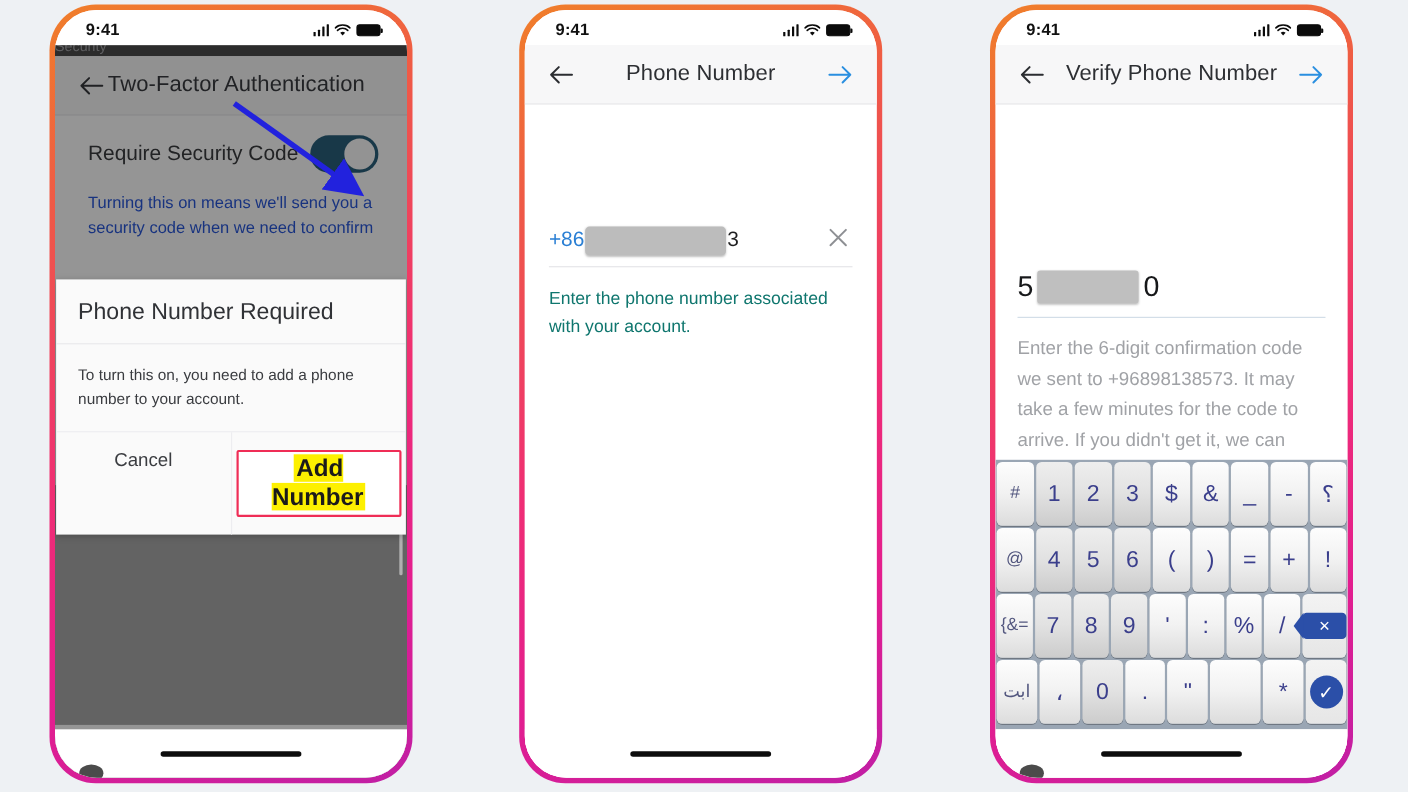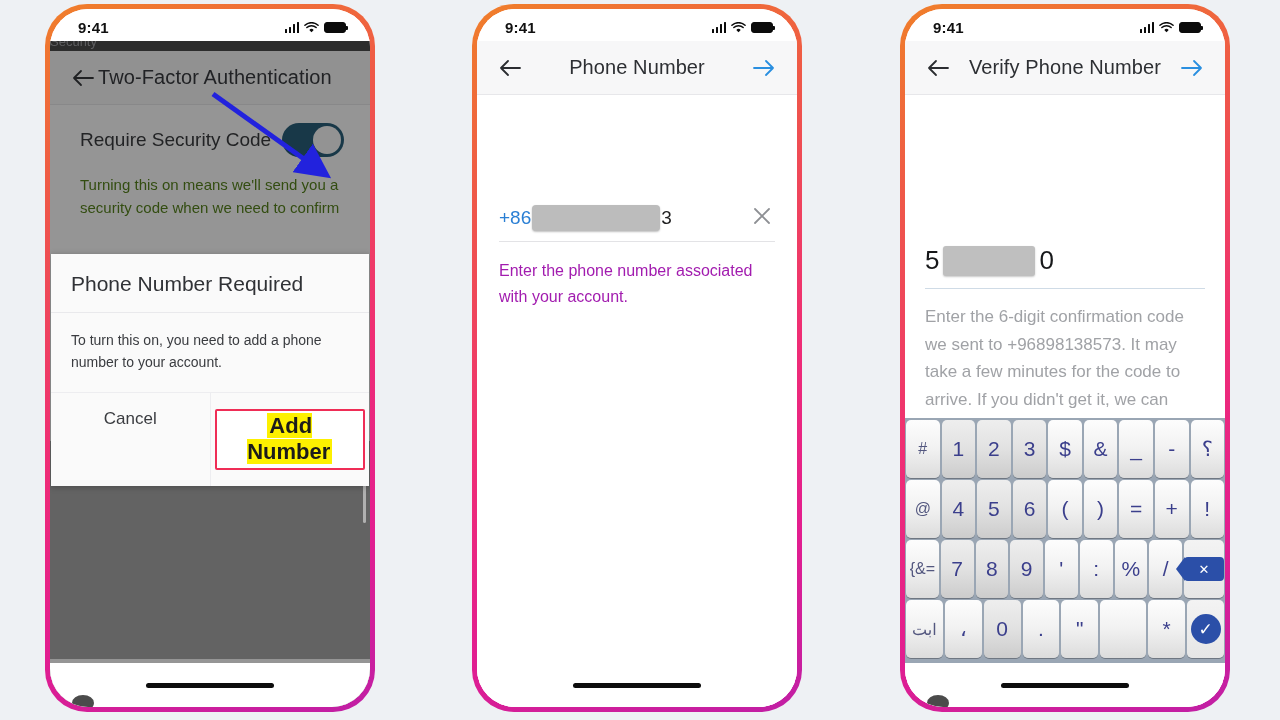--- a/index.html
+++ b/index.html
@@ -137,21 +137,21 @@
   }
   .toggle .knob {
     position: absolute; right: 3px; top: 3px;
     width: 28px; height: 28px; border-radius: 50%;
     background: #fbfbfb;
   }
   .row-help {
     padding: 2px 30px 16px 30px;
     font-size: 15px;
     line-height: 1.55;
-    color: #4d7c0f;
+    color: #1d4ed8;
   }
 
   
   .scrim {
     position: absolute;
     left: 0; top: 0; right: 0; bottom: 0;
     background: rgba(20,20,20,0.45);
     z-index: 2;
   }
   .scrim-lower {
@@ -275,21 +275,21 @@
     background: #bcbcbc;
     border-radius: 4px;
     height: 26px;
     box-shadow: 0 1px 2px rgba(0,0,0,0.25);
   }
   .clear-x { flex: 0 0 24px; margin-left: 8px; }
   .field-help {
     margin: 16px 22px 0 22px;
     font-size: 16px;
     line-height: 1.6;
-    color: #a21caf;
+    color: #0f766e;
   }
 
   
   .p3-body { height: calc(100% - 32px); background: #fff; position: relative; }
   .code-wrap {
     margin: 150px 20px 0 20px;
     padding-bottom: 12px;
     border-bottom: 1.5px solid #cfdbe6;
     display: flex;
     align-items: center;

